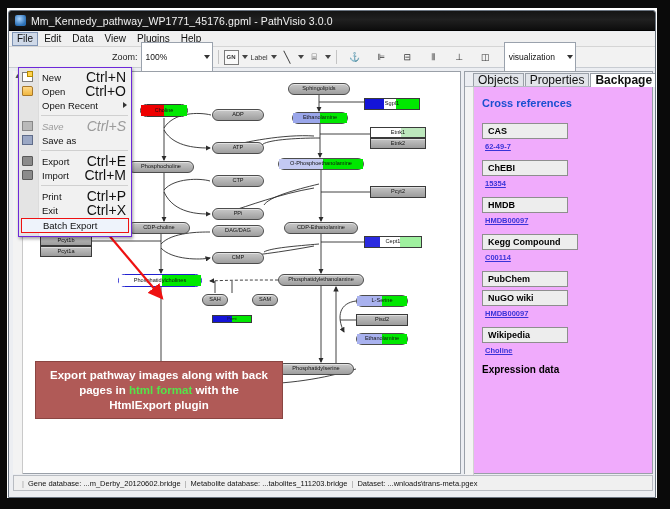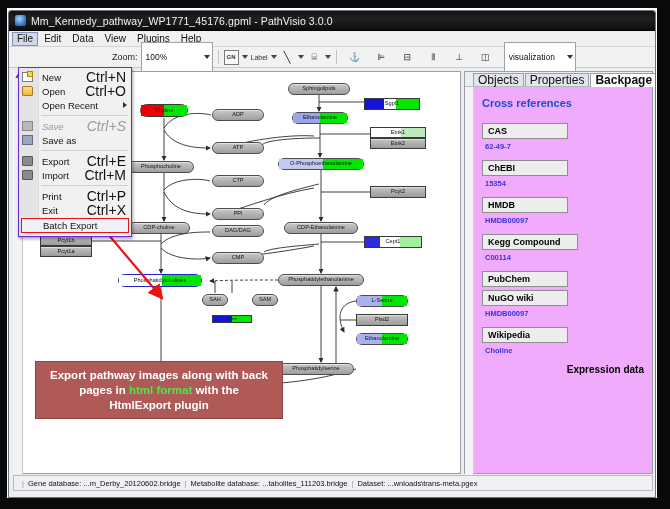--- a/index.html
+++ b/index.html
@@ -195,27 +195,27 @@
   .xref-title {
     color:#1a4fd0; font-size:11px; font-weight:bold; margin-bottom:14px;
   }
   .xref-head {
     border:1px solid #8e8e8e; background:#ededed;
     font-size:9px; font-weight:bold; color:#000;
     padding:2px 5px; width:86px; margin-bottom:3px;
   }
   .xref-link {
     font-size:7.5px; font-weight:bold; color:#3a33d8;
-    padding-left:3px; margin-bottom:9px; display:block;
+    text-decoration:underline; padding-left:3px; margin-bottom:9px; display:block;
   }
   .xref-plain {
     font-size:7.5px; font-weight:bold; color:#111;
     padding-left:3px; margin-bottom:9px; display:block;
   }
-  .expr-title { font-size:10px; font-weight:bold; color:#000; margin-top:2px;text-align:right;}
+  .expr-title { font-size:10px; font-weight:bold; color:#000; margin-top:2px;}
 
   
   #statusbar {
     position:absolute; left:4px; bottom:6px; width:640px; height:16px;
     background:#f0f0f0; border:1px solid #b8bcc2;
     display:flex; align-items:center; font-size:7.5px; color:#111;
     padding-left:4px; white-space:nowrap; overflow:hidden;
   }
   #statusbar .sep { margin:0 4px; color:#999; }
 </style>

